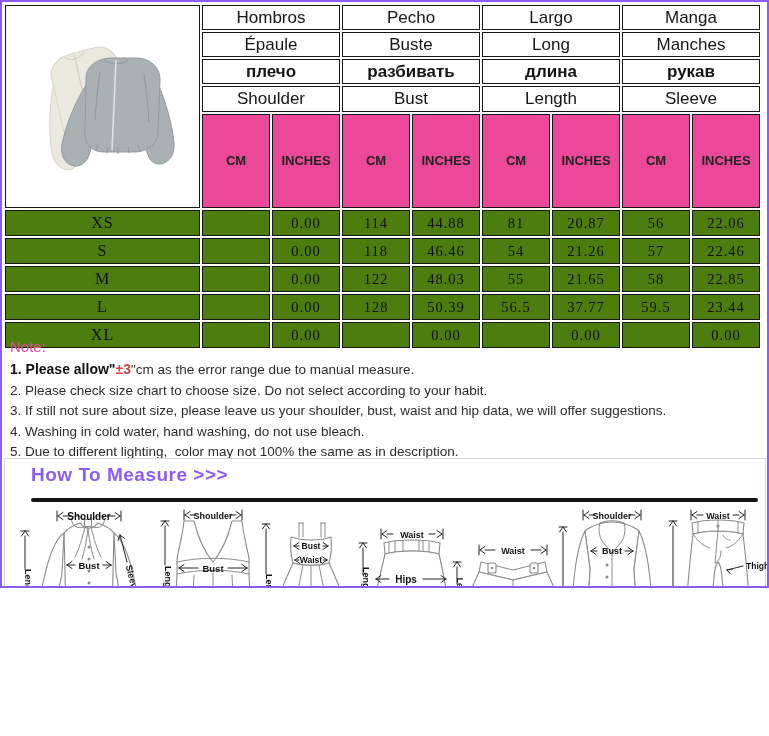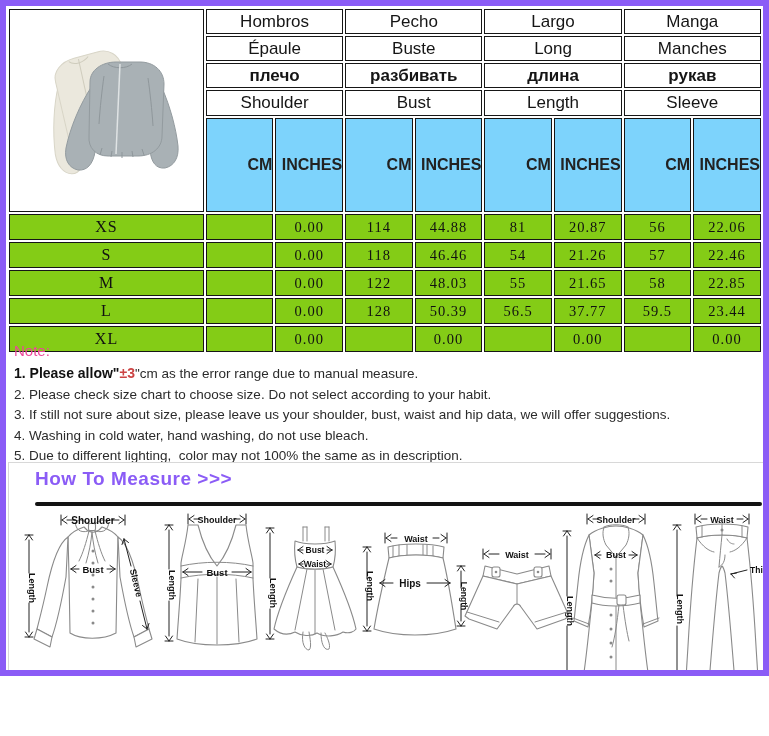--- a/index.html
+++ b/index.html
@@ -1,26 +1,26 @@
 <!DOCTYPE html>
 <html><head>
 <meta charset="utf-8">
 <style>
   html,body{margin:0;padding:0;background:#fff;}
-  .page{position:relative;width:769px;height:676px;background:#fff;overflow:hidden;
-        font-family:"Liberation Sans",sans-serif;border:6px solid #8b5cf6;box-sizing:border-box;}
+  .page{position:relative;width:769px;height:588px;background:#fff;overflow:hidden;
+        font-family:"Liberation Sans",sans-serif;border:2px solid #8b5cf6;box-sizing:border-box;}
 
   
   table.size-table{position:absolute;left:1px;top:1px;border-collapse:separate;border-spacing:2px;table-layout:fixed;}
   table.size-table td{border:1px solid #161616;text-align:center;vertical-align:middle;padding:0;overflow:hidden;background:#fff;}
   td.photo-cell{background:#fff;}
   tr.lang-row td{height:23px;font-size:17px;color:#151515;}
   tr.lang-row.ru td{font-weight:bold;}
-  tr.unit-row td{height:92px;background:#7dd3fc;font-weight:bold;font-size:16px;color:#222;text-align:right;}
-  tr.data-row td{height:24px;background:#84cc16;font-family:"Liberation Serif",serif;font-size:14.5px;letter-spacing:1px;color:#111;margin-left:20px;}
+  tr.unit-row td{height:92px;background:#ec4899;font-weight:bold;font-size:13px;color:#222;}
+  tr.data-row td{height:24px;background:#4d7c0f;font-family:"Liberation Serif",serif;font-size:14.5px;letter-spacing:1px;color:#111;margin-left:20px;}
   tr.data-row td.size-cell{font-size:16px;letter-spacing:1px;}
 
   
   .note{position:absolute;left:8px;top:336px;width:756px;color:#2b2b2b;}
   .note-title{font-weight:normal;font-size:15px;color:#ec4899;height:21px;}
   .note-line{font-size:13.5px;line-height:20.5px;white-space:pre;}
   .note-line.first{font-size:13.5px;}
   .note-line .b{font-weight:bold;color:#111;font-size:14px;}
   .note-line .red{color:#cc4444;}
 

